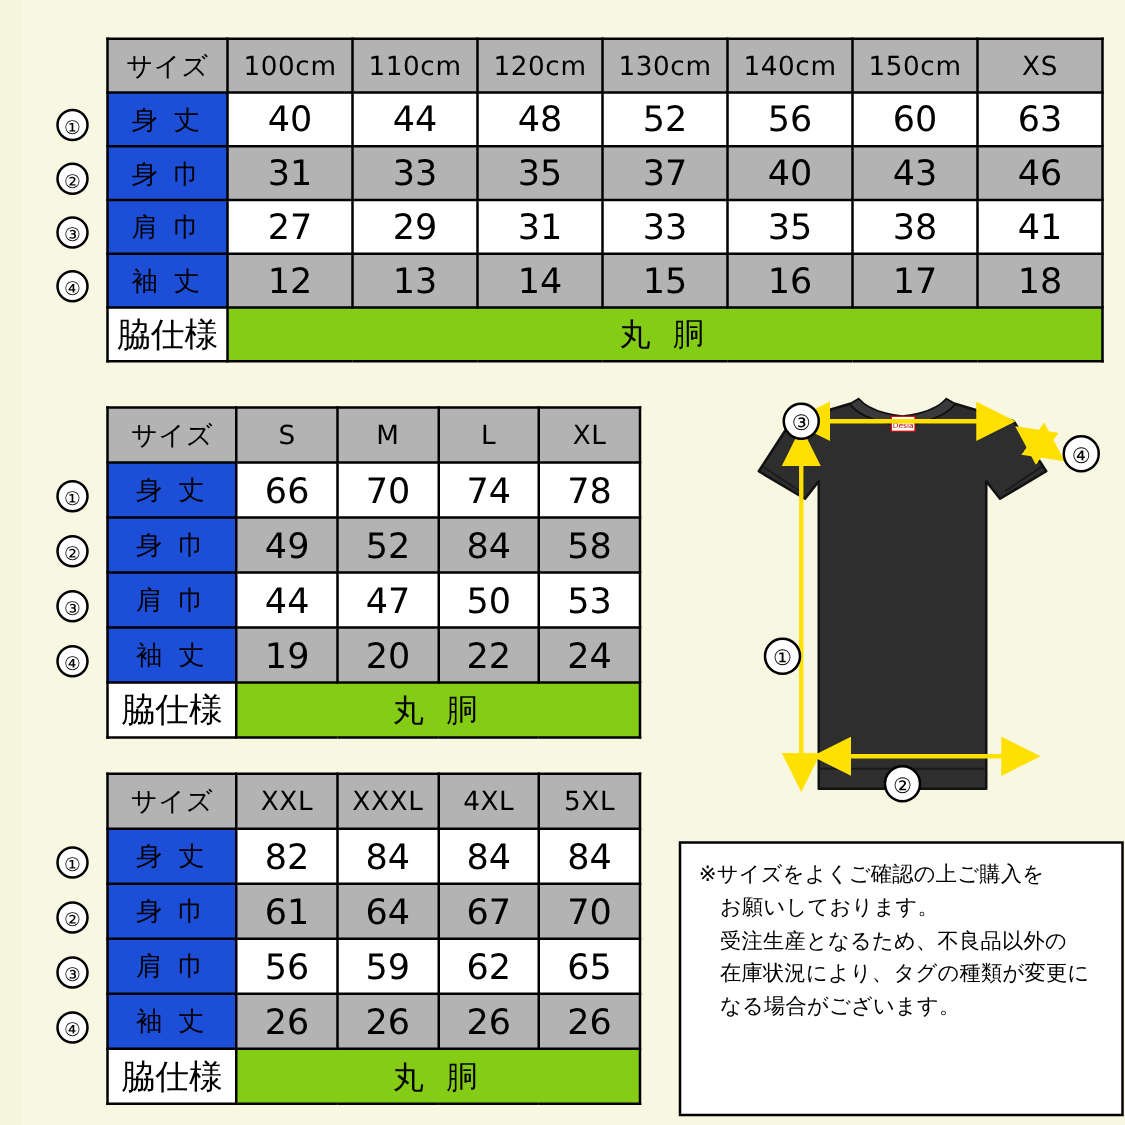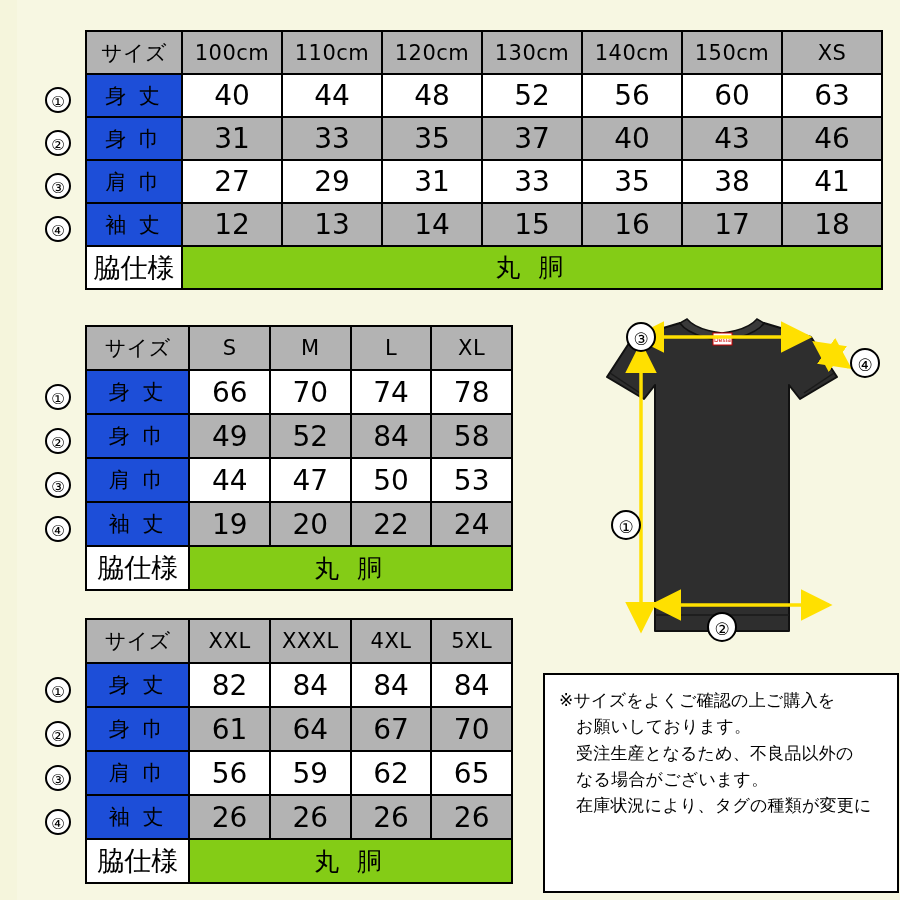--- a/index.html
+++ b/index.html
@@ -368,17 +368,17 @@
     <div class="marker" style="left:89px; top:7px;">③</div>
     <div class="marker" style="left:313px; top:33px;">④</div>
     <div class="marker" style="left:74px; top:195px;">①</div>
     <div class="marker" style="left:170px; top:297px;">②</div>
   </div>
 
   <div id="notice">
     <p>※サイズをよくご確認の上ご購入を</p>
     <p class="indent">お願いしております。</p>
     <p class="indent">受注生産となるため、不良品以外の</p>
+    <p class="indent">在庫状況により、タグの種類が変更に</p>
     <p class="indent">なる場合がございます。</p>
-    <p class="indent">在庫状況により、タグの種類が変更に</p>
   </div>
 
 </div>
 
 </body></html>

